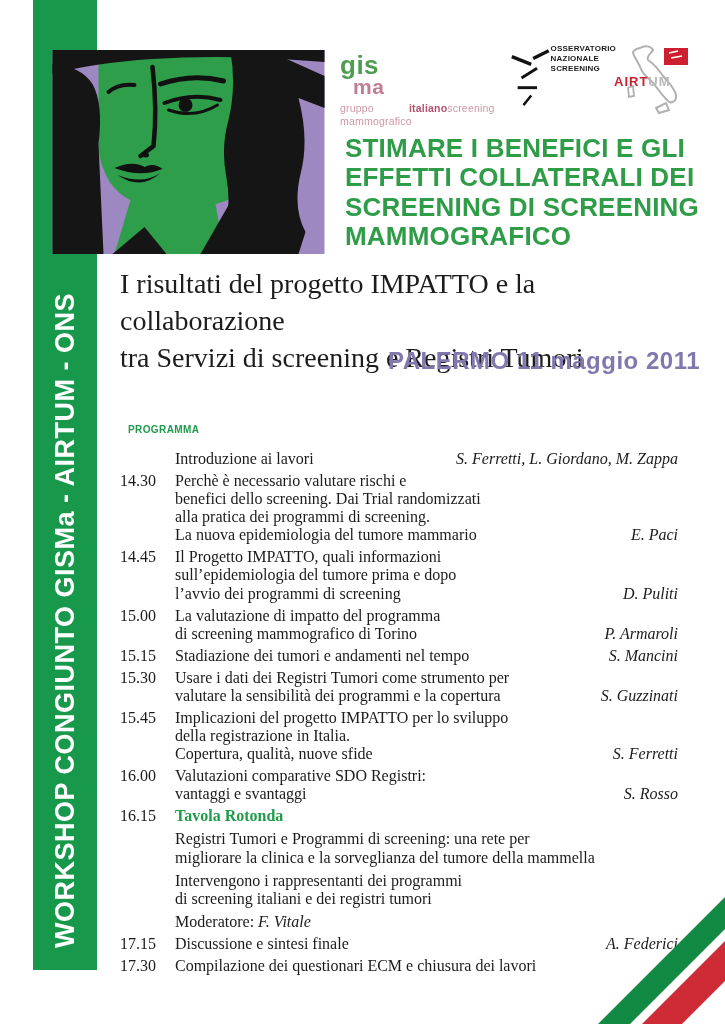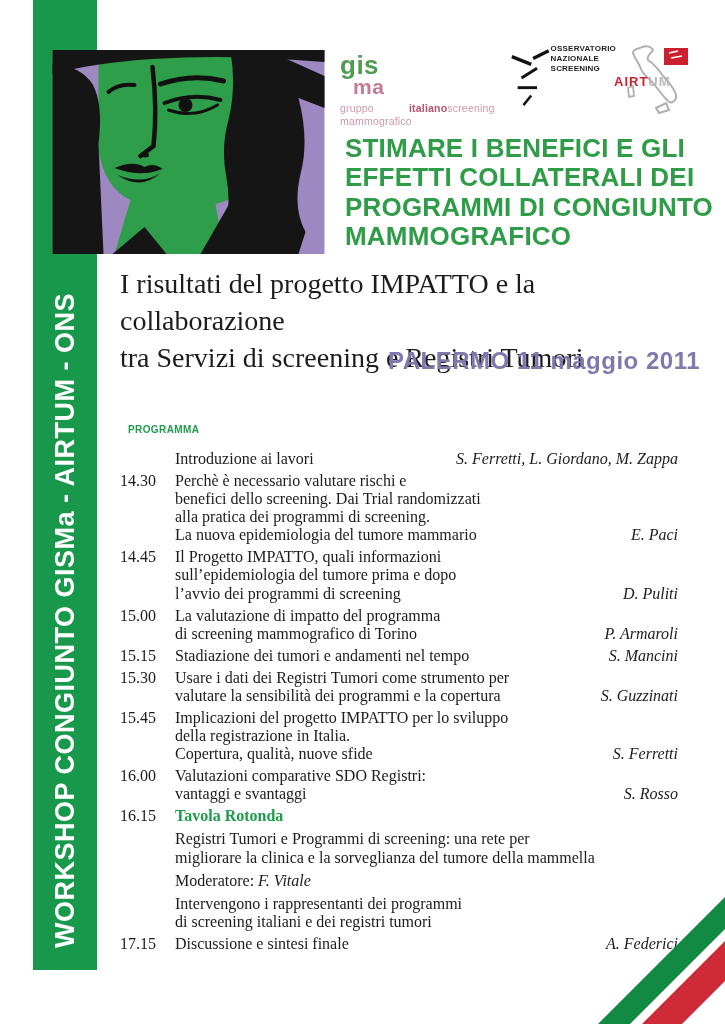--- a/index.html
+++ b/index.html
@@ -125,21 +125,21 @@
       <path d="M16,46 L21,44 L22,54 L17,55 Z" fill="none" stroke="#b0b0b0" stroke-width="1.8"></path>
       <rect x="52" y="6" width="24" height="17" fill="#cc2030"></rect>
       <line x1="57" y1="11" x2="66" y2="9" stroke="#ffffff" stroke-width="1.5"></line>
       <line x1="59" y1="16" x2="70" y2="14" stroke="#ffffff" stroke-width="1.5"></line>
     </svg>
     <div class="at-text"><span class="at-red">AIRT</span><span class="at-gray">UM</span></div>
   </div>
 
   <div class="title">STIMARE I BENEFICI E GLI
 EFFETTI COLLATERALI DEI
-PROGRAMMI DI CONGIUNTO
+SCREENING DI SCREENING
 MAMMOGRAFICO</div>
   <div class="subtitle">I risultati del progetto IMPATTO e la collaborazione
 tra Servizi di screening e Registri Tumori</div>
   <div class="event-date">PALERMO 11 maggio 2011</div>
 
   <div class="prog-heading">PROGRAMMA</div>
   <div class="plist">
       <div class="prow">
         <div class="ptime"></div>
         <div class="pbody"><span class="ptext">Introduzione ai lavori</span></div>
@@ -194,31 +194,35 @@
         <div class="ptime">16.15</div>
         <div class="pbody"><span class="ptext highlight">Tavola Rotonda</span></div>
       </div>
       <div class="prow loose">
         <div class="ptime"></div>
         <div class="pbody"><span class="ptext">Registri Tumori e Programmi di screening: una rete per
 migliorare la clinica e la sorveglianza del tumore della mammella</span></div>
       </div>
       <div class="prow loose">
         <div class="ptime"></div>
-        <div class="pbody"><span class="ptext">Moderatore: </span><span class="pinline">F. Vitale</span></div>
-      </div>
-      <div class="prow loose">
-        <div class="ptime"></div>
         <div class="pbody"><span class="ptext">Intervengono i rappresentanti dei programmi
 di screening italiani e dei registri tumori</span></div>
+      </div>
+      <div class="prow loose">
+        <div class="ptime"></div>
+        <div class="pbody"><span class="ptext">Moderatore: </span><span class="pinline">F. Vitale</span></div>
       </div>
       <div class="prow">
         <div class="ptime">17.15</div>
         <div class="pbody"><span class="ptext">Discussione e sintesi finale</span></div>
         <div class="pspeaker">A. Federici</div>
+      </div>
+      <div class="prow">
+        <div class="ptime">17.30</div>
+        <div class="pbody"><span class="ptext">Compilazione dei questionari ECM e chiusura dei lavori</span></div>
       </div>
     </div>
 
   <svg class="flag" width="135" height="135" viewBox="0 0 135 135">
     <polygon points="8,135 135,8 135,40 40,135" fill="#128a43"></polygon>
     <polygon points="52,135 135,52 135,92 92,135" fill="#ce2b37"></polygon>
   </svg>
 
 </div>
 

